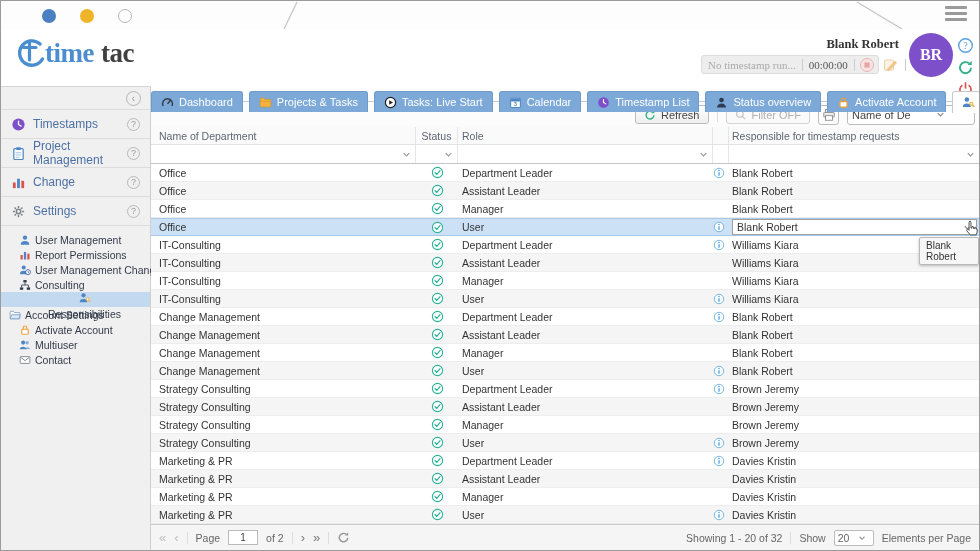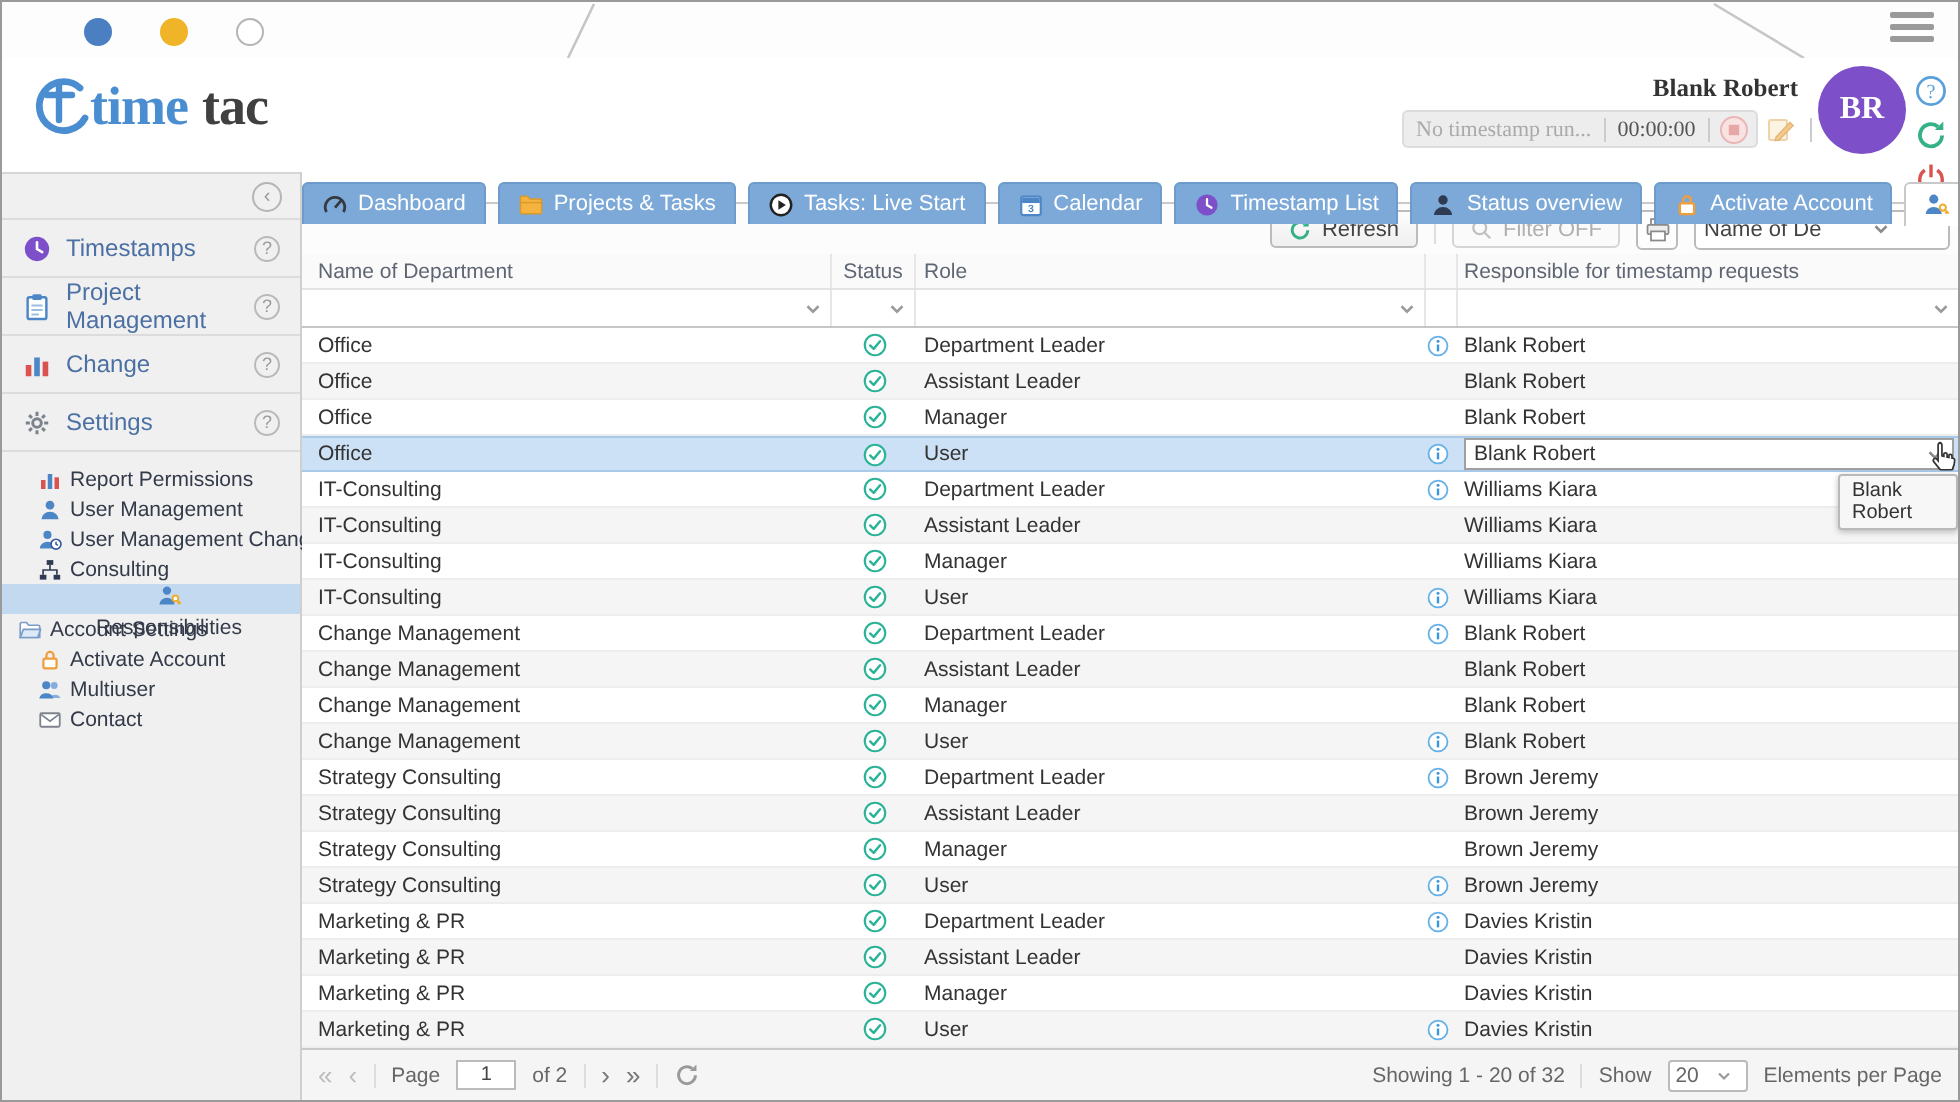--- a/index.html
+++ b/index.html
@@ -244,35 +244,35 @@
           </svg>
         </span>
         <span class="side-label">Settings</span>
         <span class="help-dot">?</span>
       </div>
     </div>
   <div class="tree">
       <div class="tree-item" style="padding-left: 18px;">
         <span class="icn" style="width: 12px; height: 12px;">
           <svg viewBox="0 0 16 16">
+            <circle cx="8" cy="4.8" r="2.9" fill="#4d86c6"></circle>
+            <path d="M2.3 14.2 a5.7 5 0 0 1 11.4 0 z" fill="#4d86c6"></path>
+          </svg>
+        </span>
+        <span>User Management</span>
+      </div>
+      <div class="tree-item" style="padding-left: 18px;">
+        <span class="icn" style="width: 12px; height: 12px;">
+          <svg viewBox="0 0 16 16">
             <rect x="2" y="8" width="3" height="6" fill="#d9534f"></rect>
             <rect x="6.5" y="4" width="3" height="10" fill="#4d86c6"></rect>
             <rect x="11" y="6.2" width="3" height="7.8" fill="#d9534f"></rect>
           </svg>
         </span>
         <span>Report Permissions</span>
-      </div>
-      <div class="tree-item" style="padding-left: 18px;">
-        <span class="icn" style="width: 12px; height: 12px;">
-          <svg viewBox="0 0 16 16">
-            <circle cx="8" cy="4.8" r="2.9" fill="#4d86c6"></circle>
-            <path d="M2.3 14.2 a5.7 5 0 0 1 11.4 0 z" fill="#4d86c6"></path>
-          </svg>
-        </span>
-        <span>User Management</span>
       </div>
       <div class="tree-item" style="padding-left: 18px;">
         <span class="icn" style="width: 12px; height: 12px;">
           <svg viewBox="0 0 16 16">
             <circle cx="6.3" cy="4.6" r="2.7" fill="#4d86c6"></circle>
             <path d="M1.2 13.6 a5.1 4.5 0 0 1 10.2 0 z" fill="#4d86c6"></path>
             <circle cx="12" cy="10.8" r="3.3" fill="#fff" stroke="#35589c" stroke-width="1.1"></circle>
             <path d="M12 9.2 V10.8 l1.3 0.8" stroke="#35589c" stroke-width="1" fill="none"></path>
           </svg>
         </span>

